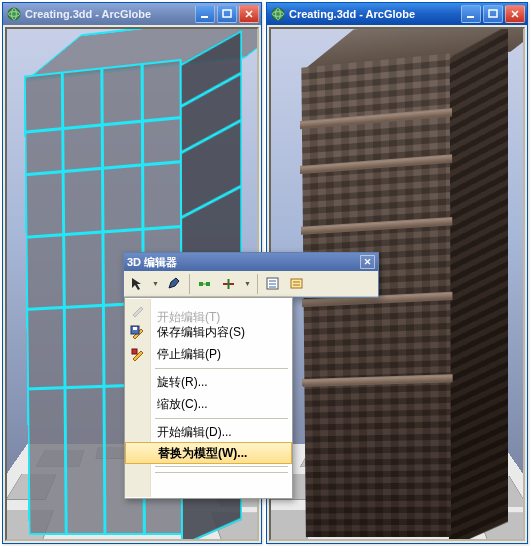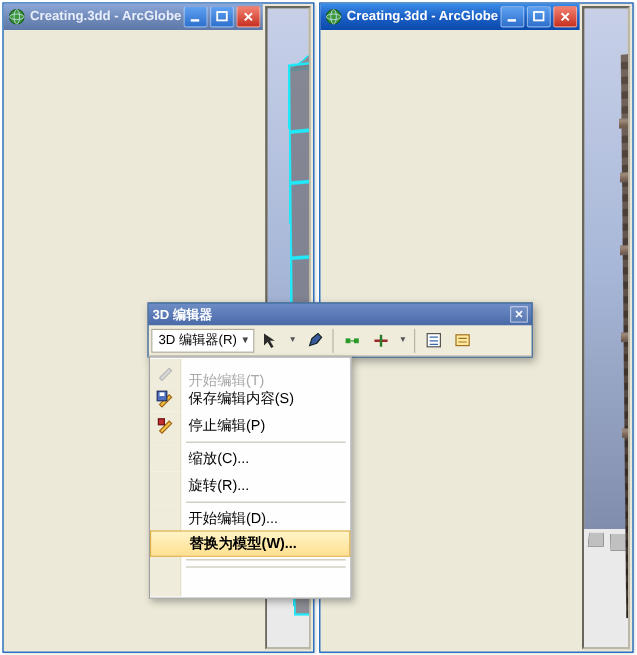--- a/index.html
+++ b/index.html
@@ -10,21 +10,21 @@
     width: 531px;
     height: 546px;
     position: relative;
     overflow: hidden;
   }
   .window {
     position: absolute;
     border: 1px solid #0055bb;
     background: #ece9d8;
     display: flex;
-    flex-direction: row;
+    flex-direction: column;
     box-shadow: 1px 1px 2px rgba(0,0,0,0.15);
   }
   .titlebar {
     height: 22px;
     background: linear-gradient(to bottom, #3a8de8 0%, #1b5fc6 50%, #0b4aac 100%);
     display: flex;
     align-items: center;
     padding: 0 2px 0 4px;
     color: #fff;
     flex-shrink: 0;
@@ -115,23 +115,23 @@
     position:absolute; left:-2px; right:-2px; height:8px;
     background: linear-gradient(to bottom, #a38e80, #6e584a);
     border-top:1px solid rgba(255,255,255,0.2);
     border-bottom:1px solid rgba(0,0,0,0.3);
   }
 
   
   .toolbar-window {
     position:absolute;
     left: 123px; top: 252px;
-    width: 321px;
+    width: 256px;
     border: 1px solid #6080b0;
-    background: #0c4a6e;
+    background: #22c55e;
     box-shadow: 2px 3px 7px rgba(0,0,0,0.35);
   }
   .tool-title {
     height: 18px;
     background: linear-gradient(to bottom, #6d8cc6, #4a6aa8);
     color:#fff; font-weight:bold; font-size:11px;
     display:flex; align-items:center; padding:0 3px;
   }
   .tool-close {
     width:15px; height:14px;
@@ -318,24 +318,20 @@
   </div>
 </div>
 
 <div class="toolbar-window">
   <div class="tool-title">
     <span>3D 编辑器</span>
     <span class="tb-spacer"></span>
     <span class="tool-close">✕</span>
   </div>
   <div class="tool-strip">
-    <div class="tool-dd">
-      <span>3D 编辑器(R)</span>
-      <span class="arrow">▼</span>
-    </div>
     <div class="tool-btn">
       <svg width="15" height="15">
           <path d="M2 2 L2 12 L5 9 L8 14 L10 13 L7 8 L11 8 Z" fill="#2a2a2a"></path>
         </svg>
     </div>
     <span class="dd-arrow">▼</span>
     <div class="tool-btn">
       <svg width="15" height="15">
           <path d="M3 12 L5 6 L10 2 L13 5 L9 10 Z" fill="#3a5a9a" stroke="#122"></path>
         </svg>
@@ -402,25 +398,25 @@
       <span class="menu-label">停止编辑(P)</span>
     </div>
     <div class="menu-sep-row">
         <span class="menu-icon"></span>
         <span class="menu-sep-line">
           <hr>
         </span>
       </div>
     <div class="menu-row">
       <span class="menu-icon"></span>
+      <span class="menu-label">旋转(R)...</span>
+    </div>
+    <div class="menu-row">
+      <span class="menu-icon"></span>
       <span class="menu-label">缩放(C)...</span>
-    </div>
-    <div class="menu-row">
-      <span class="menu-icon"></span>
-      <span class="menu-label">旋转(R)...</span>
     </div>
     <div class="menu-sep-row">
         <span class="menu-icon"></span>
         <span class="menu-sep-line">
           <hr>
         </span>
       </div>
     <div class="menu-row">
       <span class="menu-icon"></span>
       <span class="menu-label">开始编辑(D)...</span>

